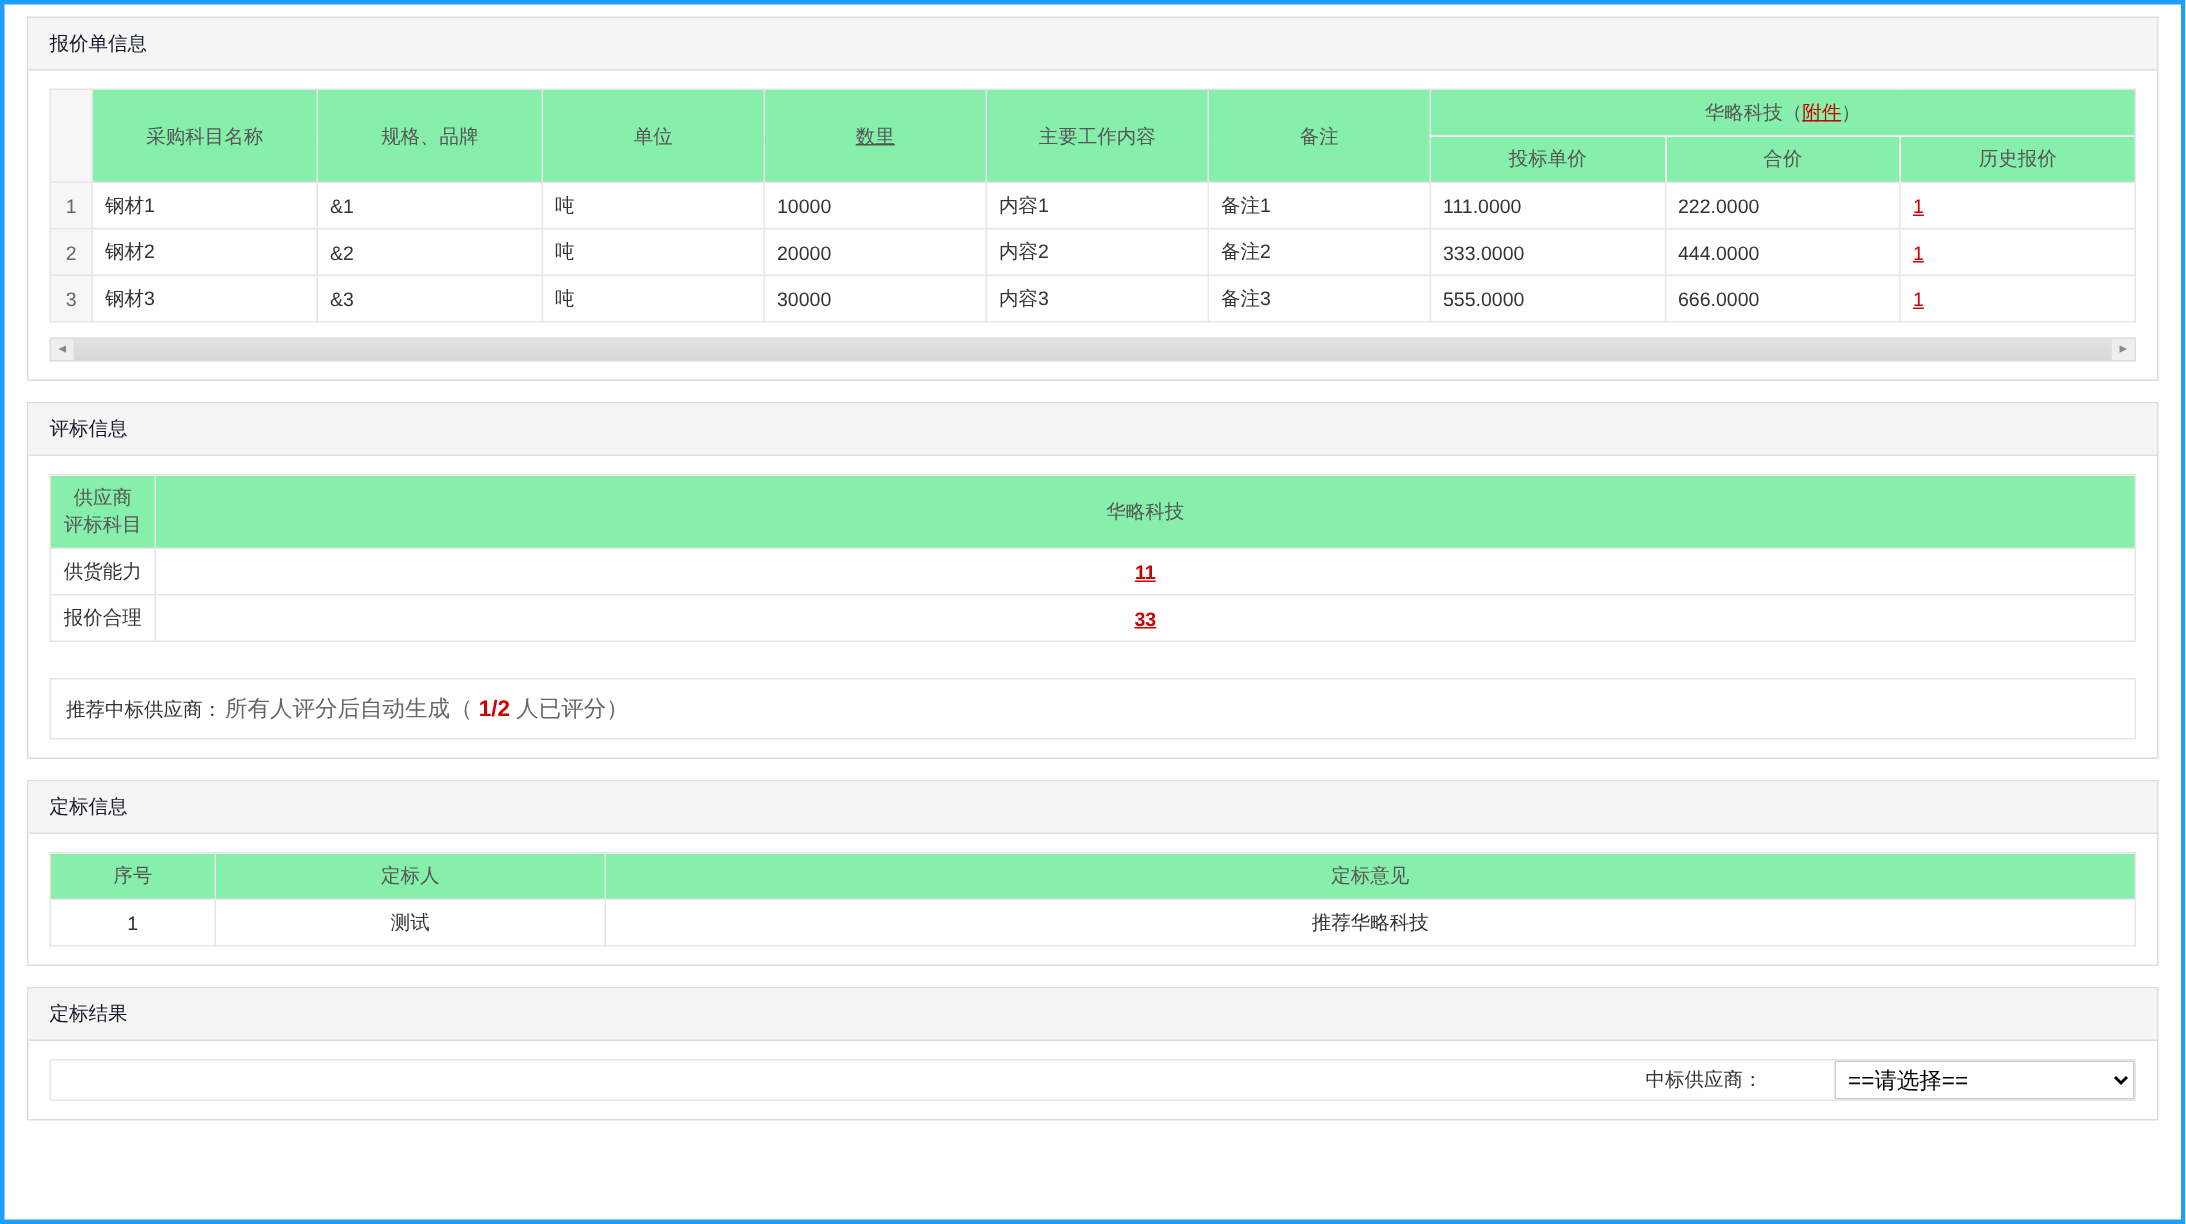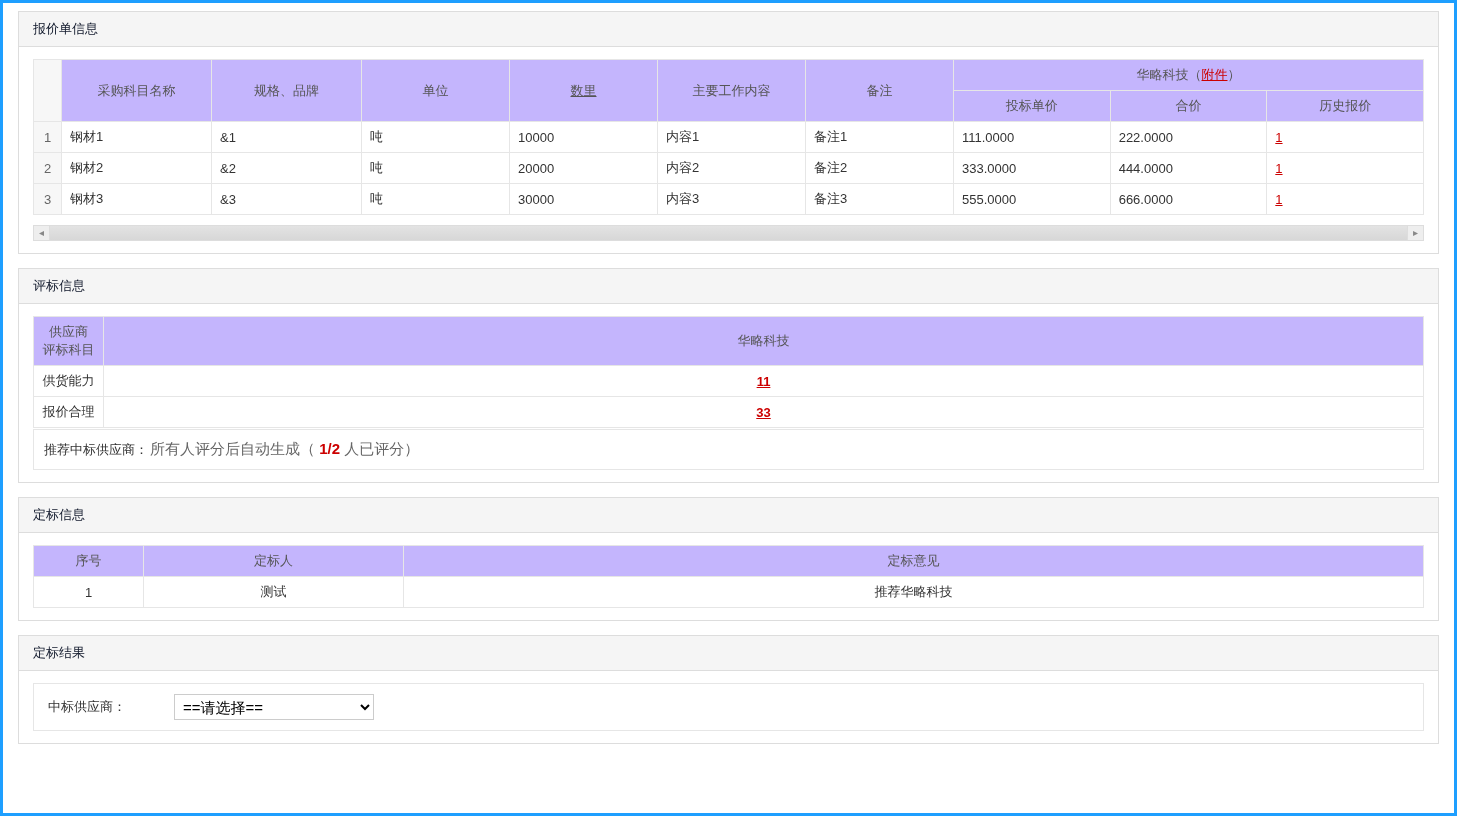--- a/index.html
+++ b/index.html
@@ -39,21 +39,21 @@
   th, td {
     border: 1px solid #e6e6e6;
     padding: 6px 8px;
     text-align: left;
     font-size: 13px;
     white-space: nowrap;
     overflow: hidden;
     text-overflow: ellipsis;
   }
   th {
-    background: #c4b5fd;
+    background: #86efac;
     font-weight: normal;
     text-align: center;
     color: #555;
   }
   .idx-col { width: 28px; background:#f7f7f7; text-align:center; }
   .row-idx { background:#f7f7f7; text-align:center; color:#666; }
 
   
   .quote-table .c-name  { width: 150px; }
   .quote-table .c-spec  { width: 150px; }
@@ -93,21 +93,21 @@
   }
 
   
   .eval-table th, .eval-table td { text-align:center; }
   .eval-table .label-col { width:70px; }
   .eval-table td.label-cell { text-align:center; background:#fff; color:#333; }
   .eval-table tr.bold td { font-weight:bold; }
 
   .recommend-box {
     border: 1px solid #e6e6e6;
-    margin-top: 1px;
+    margin-top: 24px;
     display: flex;
     align-items: center;
     padding: 10px 6px;
   }
   .recommend-box .rec-label {
     width: 110px;
     font-size: 13px;
     color: #333;
     padding-left:4px;
   }
@@ -116,23 +116,23 @@
     font-size: 15px;
     color: #666;
   }
   .recommend-box .rec-text .frac { color:#c00; font-weight:bold; }
 
   
   .decision-table th, .decision-table td { text-align:center; }
 
   .result-row {
     border:1px solid #e6e6e6;
-    padding:10px;
     display:flex;
     align-items:center;
+    justify-content:flex-end;
   }
   .result-row .res-label {
     width:130px;
     padding-left:4px;
   }
   select.supplier-select {
     width: 200px;
     height: 26px;
     border:1px solid #ccc;
     background:#fff;

